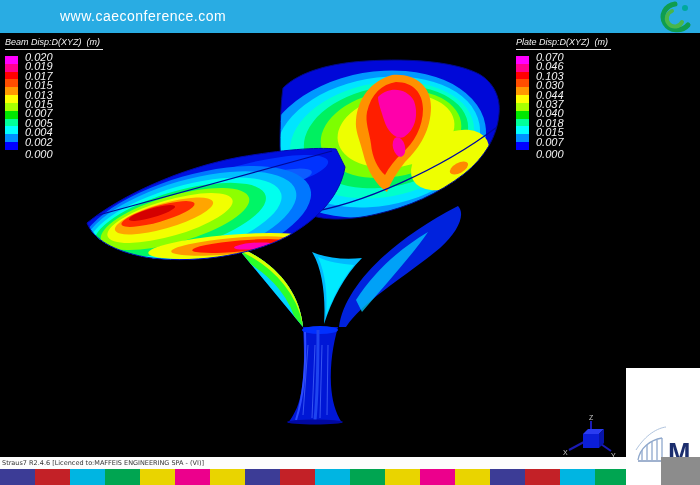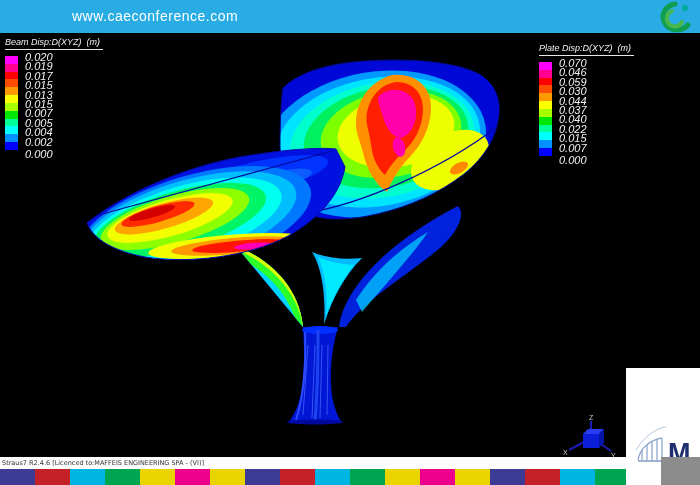--- a/index.html
+++ b/index.html
@@ -1,31 +1,31 @@
 <!DOCTYPE html>
 <html><head>
 <meta charset="utf-8">
 <style>
   html,body{margin:0;padding:0;}
   body{width:700px;height:485px;position:relative;overflow:hidden;background:#fff;
        font-family:"Liberation Sans",sans-serif;}
 
   
   .header{position:absolute;left:0;top:0;width:700px;height:33px;background:#29ace3;z-index:2;}
-  .header-url{position:absolute;left:60px;top:8px;font-size:14px;color:#ffffff;letter-spacing:.5px;margin-left:12px;}
+  .header-url{position:absolute;left:60px;top:8px;font-size:14px;color:#ffffff;letter-spacing:.5px;}
   .header-logo{position:absolute;right:4px;top:1px;z-index:3;}
 
   
   .viewport{position:absolute;left:0;top:33px;width:700px;height:424px;background:#000;z-index:1;}
   .model-svg{position:absolute;left:0;top:33px;z-index:1;}
 
   
   .legend{position:absolute;top:37px;color:#f2f2f2;font-size:9px;z-index:4;font-style:italic;}
   .legend.beam{left:5px;}
-  .legend.plate{left:539px;margin-top:6px;}
+  .legend.plate{left:516px;}
   .legend-title{white-space:pre;border-bottom:1px solid #e6e6e6;padding:0 3px 2px 0;width:fit-content;}
   .legend-body{display:flex;margin-top:6px;}
   .colorbar{width:13px;height:94px;display:flex;flex-direction:column;margin-right:7px;}
   .band{flex:1;}
   .legend-values{margin-top:-3px;}
   .legend-value{height:9.4px;line-height:9.4px;font-size:11px;}
   .legend-value.last{margin-top:3px;}
 
   
   .status-bar{position:absolute;left:0;top:457px;width:700px;height:12px;background:#fdfdfd;z-index:3;}
@@ -196,26 +196,26 @@
         <div class="band" style="background: rgb(168, 255, 0);"></div>
         <div class="band" style="background: rgb(0, 232, 0);"></div>
         <div class="band" style="background: rgb(0, 255, 153);"></div>
         <div class="band" style="background: rgb(0, 255, 255);"></div>
         <div class="band" style="background: rgb(0, 144, 255);"></div>
         <div class="band" style="background: rgb(0, 0, 255);"></div>
       </div>
     <div class="legend-values">
         <div class="legend-value">0.070</div>
         <div class="legend-value">0.046</div>
-        <div class="legend-value">0.059</div>
+        <div class="legend-value">0.103</div>
         <div class="legend-value">0.030</div>
         <div class="legend-value">0.044</div>
         <div class="legend-value">0.037</div>
         <div class="legend-value">0.040</div>
-        <div class="legend-value">0.022</div>
+        <div class="legend-value">0.018</div>
         <div class="legend-value">0.015</div>
         <div class="legend-value">0.007</div>
         <div class="legend-value last">0.000</div>
       </div>
   </div>
 </div>
 
 <div class="status-bar">
   <div class="status-text">Straus7 R2.4.6 [Licenced to:MAFFEIS ENGINEERING SPA - (VI)]</div>
 </div>

